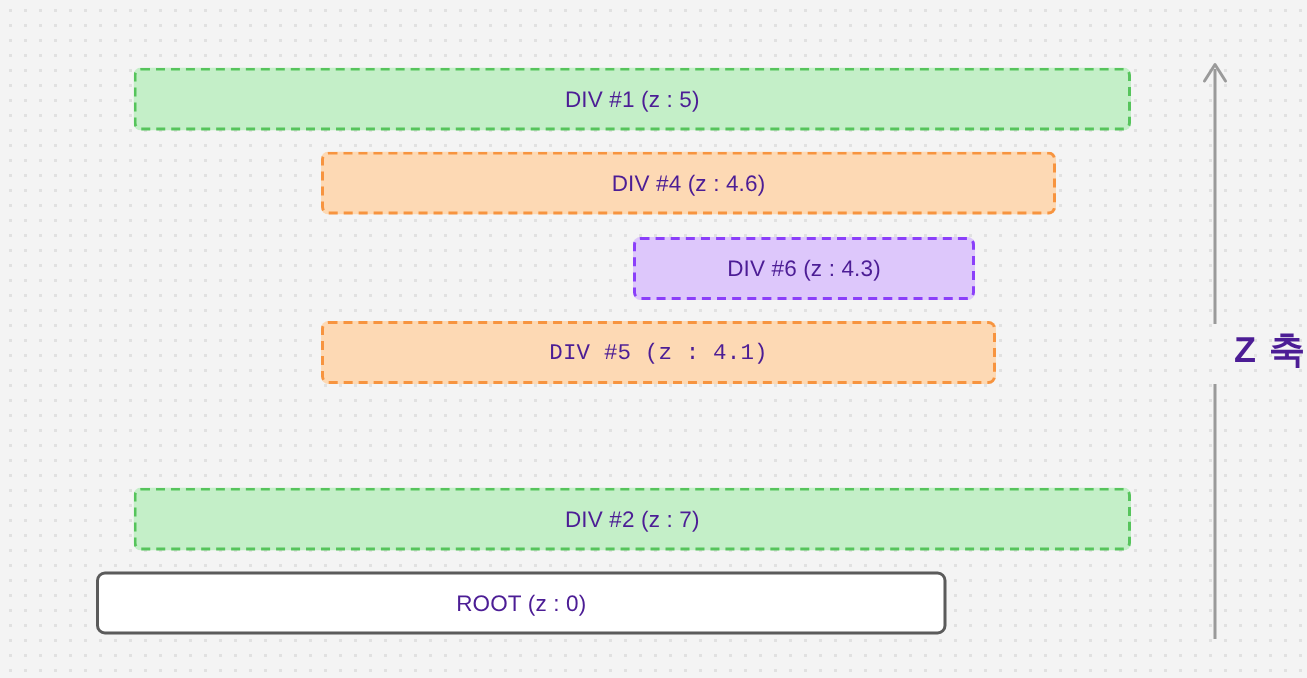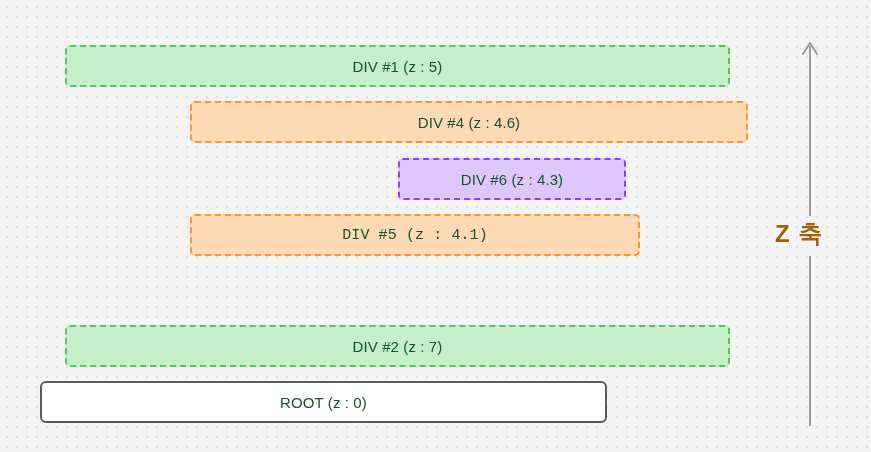--- a/index.html
+++ b/index.html
@@ -25,37 +25,38 @@
 
   .layer-box {
     position: absolute;
     box-sizing: border-box;
     display: flex;
     align-items: center;
     justify-content: center;
     border-radius: 5px;
     font-size: 15px;
     line-height: 1;
-    color: #14532d;
+    color: #4c1d95;
     letter-spacing: 0.1px;
     white-space: nowrap;
+    margin-left: 24px;
   }
 
   .layer-box .layer-label {
     pointer-events: none;
   }
 
   
   .box-div1 {
     left: 65px;  top: 45px;  width: 665px; height: 42px;
     background: #c4efc8;
     border: 2.5px dashed #56c45c;
   }
   .box-div4 {
-    left: 190px; top: 101px; width: 558px; height: 42px;
+    left: 190px; top: 101px; width: 490px; height: 42px;
     background: #fdd9b4;
     border: 2.5px dashed #f7943f;
   }
   .box-div6 {
     left: 398px; top: 158px; width: 228px; height: 42px;
     background: #ddc7fb;
     border: 2.5px dashed #8b3ffa;
   }
   .box-div5 {
     left: 190px; top: 214px; width: 450px; height: 42px;
@@ -91,24 +92,24 @@
   #z-axis-arrow-svg {
     position: absolute;
     left: 0;
     top: 0;
   }
   #z-axis-label {
     position: absolute;
     left: 0;
     top: 184px;
     width: 96px;
-    text-align: left;
+    text-align: right;
     font-size: 24px;
     font-weight: bold;
-    color: #a16207;
+    color: #4c1d95;
     letter-spacing: 1px;
     line-height: 1;
   }
 </style>
 </head>
 <body>
 
 <div id="stage">
 
   <div class="layer-box box-div1">

